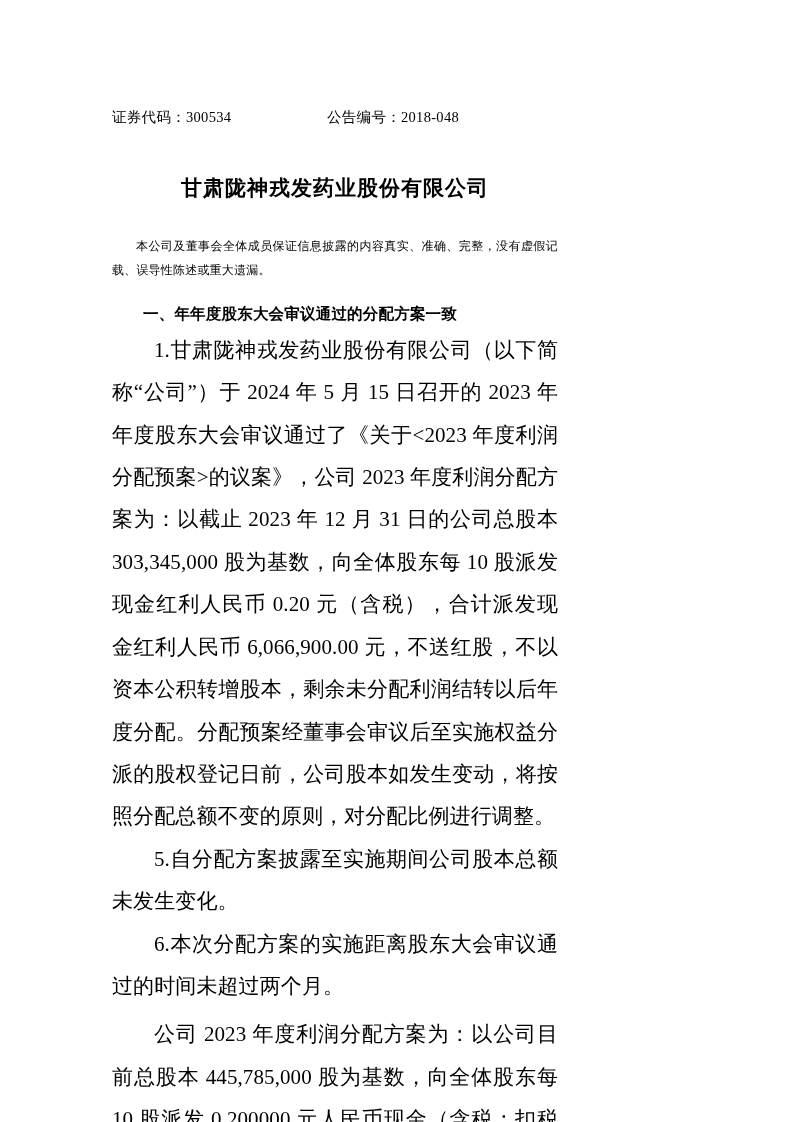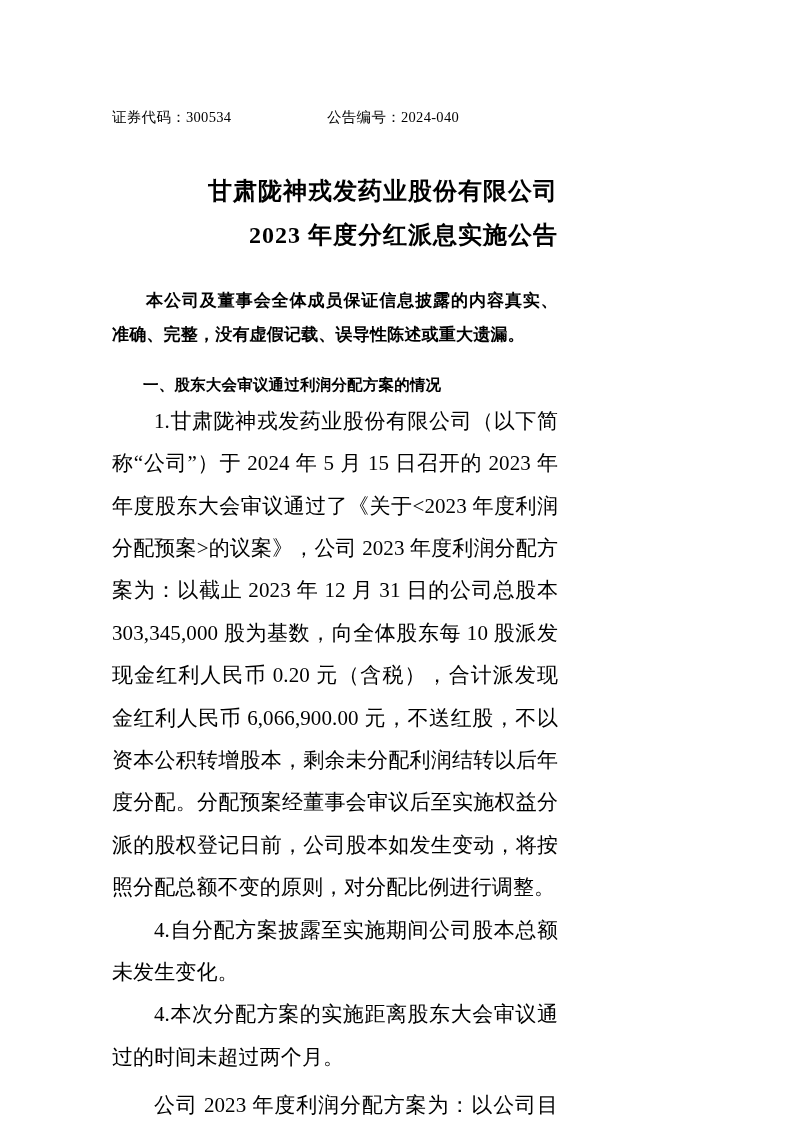--- a/index.html
+++ b/index.html
@@ -30,33 +30,33 @@
     margin-bottom: 42px;
   }
   .header-line .seg {
     white-space: nowrap;
   }
   .header-line .seg.code { width: 215px; }
   .header-line .seg.short { width: 226px; }
   .header-line .seg.num { width: auto; }
 
   .doc-title {
-    text-align: right;
-    font-size: 24px;
+    text-align: center;
+    font-size: 21px;
     font-weight: bold;
     line-height: 1.85;
     letter-spacing: 1px;
   }
   .doc-title .l2 {
     display: block;
   }
 
   .statement {
-    font-size: 17px;
-    font-weight: bold;
+    font-size: 12px;
+    font-weight: normal;
     line-height: 2.0;
     text-align: justify;
     text-justify: inter-ideograph;
     margin-top: 26px;
     text-indent: 2em;
     letter-spacing: 0.2px;
   }
 
   .section-title {
     font-size: 15.5px;
@@ -80,34 +80,33 @@
     margin-top: 6px;
   }
 </style>
 </head>
 <body>
 
 <div class="page">
 
   <div class="header-line">
     <span class="seg code">证券代码：300534</span>
-    <span class="seg num">公告编号：2024-040</span>
+    <span class="seg num">公告编号：2018-048</span>
   </div>
 
   <div class="doc-title">
     <span class="l1">甘肃陇神戎发药业股份有限公司</span>
-    <span class="l2">2023 年度分红派息实施公告</span>
   </div>
 
   <p class="statement">本公司及董事会全体成员保证信息披露的内容真实、准确、完整，没有虚假记载、误导性陈述或重大遗漏。</p>
 
   <div class="block">
-    <div class="section-title">一、股东大会审议通过利润分配方案的情况</div>
+    <div class="section-title">一、年年度股东大会审议通过的分配方案一致</div>
     <p class="body">1.甘肃陇神戎发药业股份有限公司（以下简称“公司”）于 2024 年 5 月 15 日召开的 2023 年年度股东大会审议通过了《关于&lt;2023 年度利润分配预案&gt;的议案》，公司 2023 年度利润分配方案为：以截止 2023 年 12 月 31 日的公司总股本 303,345,000 股为基数，向全体股东每 10 股派发现金红利人民币 0.20 元（含税），合计派发现金红利人民币 6,066,900.00 元，不送红股，不以资本公积转增股本，剩余未分配利润结转以后年度分配。分配预案经董事会审议后至实施权益分派的股权登记日前，公司股本如发生变动，将按照分配总额不变的原则，对分配比例进行调整。</p>
-    <p class="body">4.自分配方案披露至实施期间公司股本总额未发生变化。</p>
-    <p class="body">4.本次分配方案的实施距离股东大会审议通过的时间未超过两个月。</p>
+    <p class="body">5.自分配方案披露至实施期间公司股本总额未发生变化。</p>
+    <p class="body">6.本次分配方案的实施距离股东大会审议通过的时间未超过两个月。</p>
   </div>
 
   <div class="block">
     <p class="body">公司 2023 年度利润分配方案为：以公司目前总股本 445,785,000 股为基数，向全体股东每 10 股派发 0.200000 元人民币现金（含税；扣税后，QFII、RQFII 以及持有首发前限售股的个人和证券投资基金每 10 股派 0.180000 元；持有首发后限售股、股权激励限售股及无限售流通股的个人股息红利税实行差别化税率征收，本公司暂不扣缴个人所得税，待个人转让股票时，根据其持股期限计算应纳税额【注】；持有首发后限售股、股权激励限售股及无限售流通股的证券投资基金所涉红利税，对香港投资者持有基金份额部分按 10%征收，对内地投资者持有基金份额部分实行差别化税率征收）。</p>
   </div>
 
 </div>
 
 </body></html>

